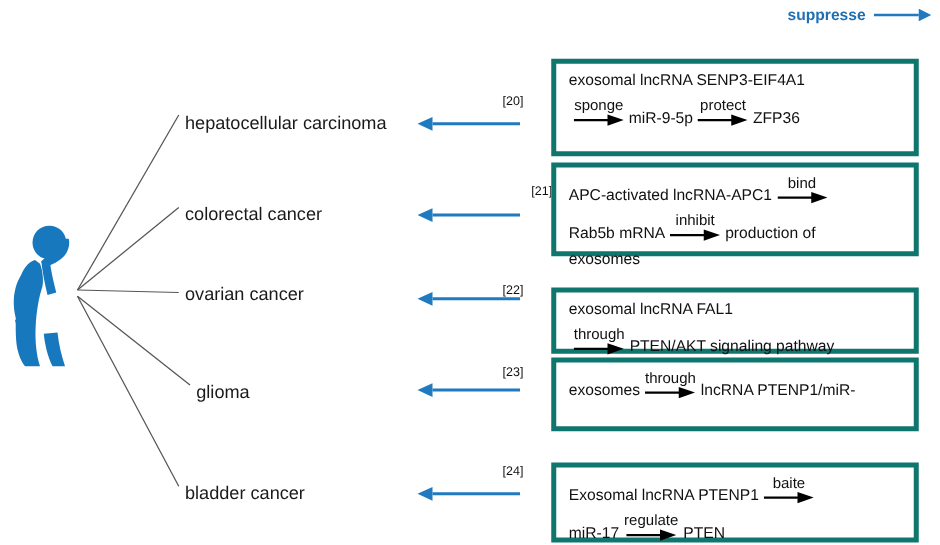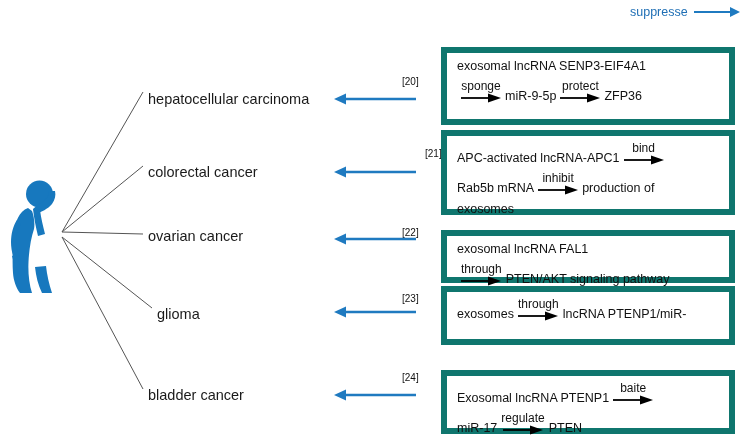--- a/index.html
+++ b/index.html
@@ -25,20 +25,21 @@
     width: 122px;
     height: 24px;
     display: flex;
     align-items: center;
     gap: 6px;
   }
   .legend-label {
     font-size: 12.5px;
     color: #1f6fb5;
     white-space: nowrap;
+    font-weight: bold;
   }
   .legend-arrow { flex: 0 0 auto; }
 
   
   .person {
     position: absolute;
     left: 8px;
     top: 172px;
     width: 62px;
     height: 122px;
@@ -76,21 +77,21 @@
     white-space: nowrap;
     padding-left: 40px;
   }
 
   
   .mech-box {
     position: absolute;
     left: 441px;
     width: 294px;
     box-sizing: border-box;
-    border: 6px solid #0f766e;
+    border: 4px solid #0f766e;
     background: #ffffff;
     padding: 6px 8px 6px 10px;
   }
   .mline {
     display: flex;
     align-items: flex-end;
     font-size: 12.5px;
     color: #111111;
     line-height: 1.15;
     white-space: nowrap;
@@ -206,21 +207,21 @@
         <span class="lab-arrow">
           <span class="word">protect</span>
           <svg width="40" height="10" viewBox="0 0 40 10">
             <line x1="0" y1="5" x2="28" y2="5" stroke="#000" stroke-width="1.8"></line>
             <polygon points="27,0.5 40,5 27,9.5" fill="#000"></polygon>
           </svg>
         </span>
         <span class="mtext">ZFP36</span>
       </div>
     </div>
-  <div class="mech-box" id="box-1" style="top:130px; height:85px;">
+  <div class="mech-box" id="box-1" style="top:130px; height:75px;">
       <div class="mline">
         <span class="mtext">APC-activated lncRNA-APC1</span>
         <span class="lab-arrow">
           <span class="word">bind</span>
           <svg width="40" height="10" viewBox="0 0 40 10">
             <line x1="0" y1="5" x2="28" y2="5" stroke="#000" stroke-width="1.8"></line>
             <polygon points="27,0.5 40,5 27,9.5" fill="#000"></polygon>
           </svg>
         </span>
       </div>

